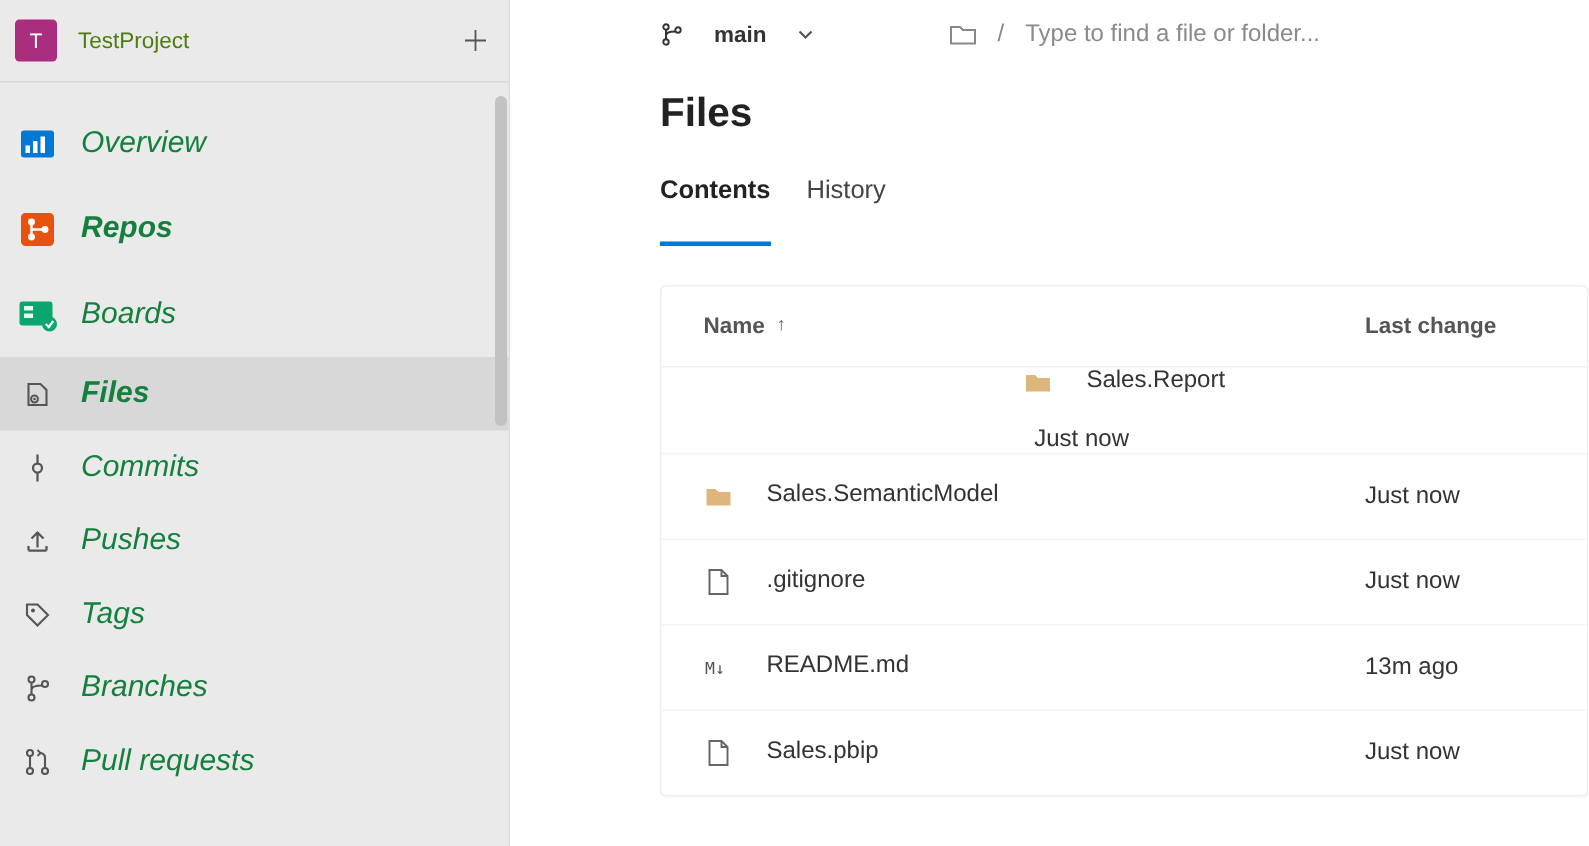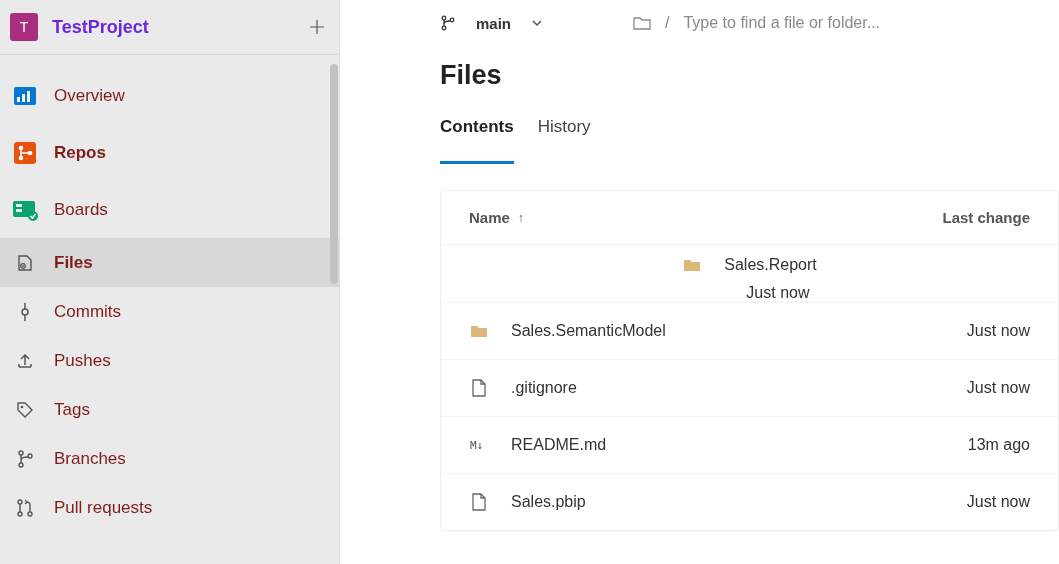--- a/index.html
+++ b/index.html
@@ -34,23 +34,23 @@
       color: #fff;
       display: flex;
       align-items: center;
       justify-content: center;
       border-radius: 3px;
       font-size: 14px;
       font-weight: 400;
       margin-right: 14px;
     }
     .project-name {
-      font-size: 18px;
-      font-weight: 700;
-      color: #6d28d9;
+      font-size: 15px;
+      font-weight: 400;
+      color: #4d7c0f;
       flex: 1;
     }
     .add-project {
       width: 24px;
       height: 24px;
       display: flex;
       align-items: center;
       justify-content: center;
       color: #555;
       cursor: pointer;
@@ -77,22 +77,23 @@
       align-items: center;
       justify-content: center;
       margin-right: 14px;
     }
     .nav-item.sub .icon-wrap {
       width: 22px;
       height: 22px;
       margin-right: 18px;
     }
     .nav-label {
-      font-size: 17px;
-      color: #7f1d1d;
+      font-size: 20px;
+      color: #15803d;
+      font-style: italic;
     }
     .nav-item.active-section .nav-label { font-weight: 600; }
     .nav-item.sub.active {
       background: #d8d8d8;
     }
     .nav-item.sub.active .nav-label {
       font-weight: 600;
     }
     .scrollbar-track {
       position: absolute;
@@ -185,22 +186,22 @@
       display: flex;
       align-items: center;
       padding: 0 28px;
     }
     .table-header {
       height: 54px;
       color: #555;
       font-size: 15px;
       border-bottom: 1px solid #f0f0f0;
     }
-    .col-name { flex: 1; display: flex; align-items: center; gap: 8px; }
-    .col-change { width: 120px; text-align: right; }
+    .col-name { flex: 1; display: flex; gap: 8px; }
+    .col-change { width: 120px; text-align: left; }
     .table-header .col-name { font-weight: 600; }
     .table-header .col-change { font-weight: 600; }
     .sort-arrow { font-size: 12px; }
     .table-row {
       height: 57px;
       border-top: 1px solid #f3f3f3;
       cursor: pointer;
     }
     .table-row:first-of-type { border-top: none; flex-direction: column; }
     .file-icon {

